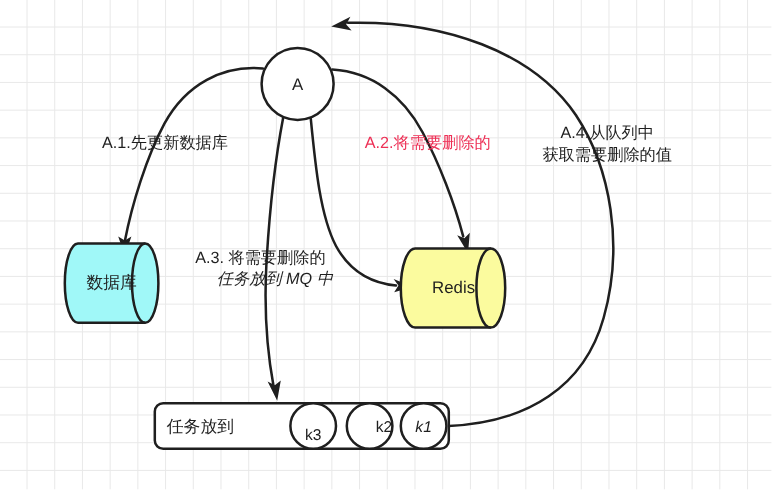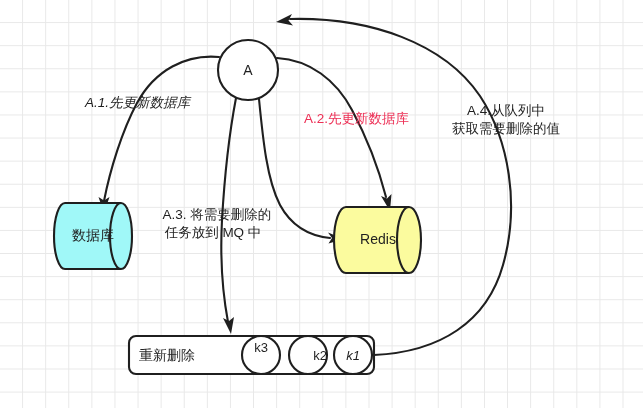--- a/index.html
+++ b/index.html
@@ -124,30 +124,30 @@
     </g>
 
   </svg>
 
   <div class="node-text" style="left:228px; top:62px; width:40px;">A</div>
 
   <div class="node-text" style="left:53px; top:227px; width:80px;">数据库</div>
 
   <div class="node-text" style="left:340px; top:231px; width:76px;">Redis</div>
 
-  <div class="node-text" style="left:139px; top:347px; width:80px; text-align:left;">重新删除</div>
+  <div class="node-text" style="left:139px; top:347px; width:80px; text-align:left;">任务放到</div>
 
-  <div class="node-text mono-k" style="left:241px; top:340px; width:40px;">k3</div>
+  <div class="node-text mono-k" style="left:241px; top:355px; width:40px;">k3</div>
   <div class="node-text mono-k" style="left:300px; top:348px; width:40px;">k2</div>
   <div class="node-text mono-k" style="left:333px; top:348px; width:40px;font-style:italic;">k1</div>
 
-  <div class="lbl" style="left:85px; top:94px;font-style:italic;">A.1.先更新数据库</div>
+  <div class="lbl" style="left:85px; top:110px;">A.1.先更新数据库</div>
 
-  <div class="lbl red" style="left:304px; top:110px;">A.2.先更新数据库</div>
+  <div class="lbl red" style="left:304px; top:110px;">A.2.将需要删除的</div>
 
   <div class="lbl center" style="left:155px; top:206px; width:124px;">A.3. 将需要删除的</div>
-  <div class="lbl center" style="left:151px; top:224px; width:124px;">任务放到 MQ 中</div>
+  <div class="lbl center" style="left:167px; top:224px; width:124px;font-style:italic;">任务放到 MQ 中</div>
 
   <div class="lbl center" style="left:442px; top:102px; width:128px;">A.4.从队列中</div>
   <div class="lbl center" style="left:442px; top:120px; width:128px;">获取需要删除的值</div>
 
 
 </div>
 
 </body></html>

